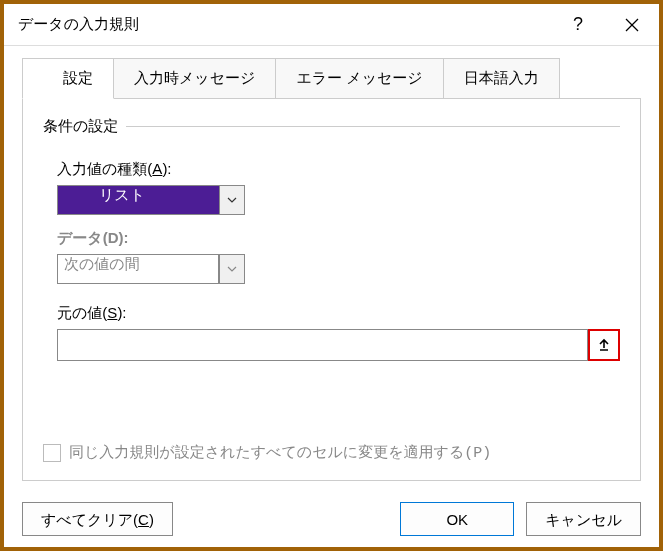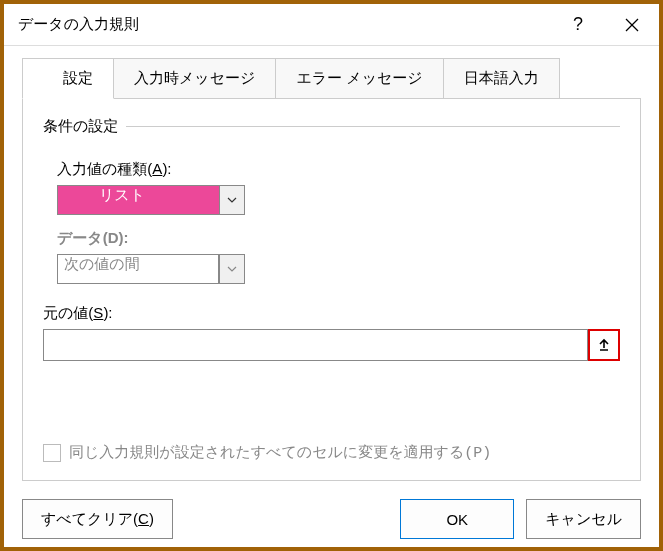--- a/index.html
+++ b/index.html
@@ -17,37 +17,37 @@
 .fieldset-line { display: flex; align-items: center; margin-bottom: 24px; }
 .fieldset-line .line { flex: 1; height: 1px; background: #ccc; margin-left: 8px; }
 .row { display: flex; gap: 26px; }
 .col-left { width: 190px; }
 .col-right { flex: 1; padding-top: 30px; }
 .label { font-size: 15px; margin-bottom: 6px; display: block; padding-left: 14px; }
 .label .ul { text-decoration: underline; }
 .label.disabled { color: #888; font-weight: bold; }
 .combo { display: flex; width: 188px; margin-left: 14px; margin-bottom: 14px; }
 .combo-input { flex: 1; height: 30px; border: 1px solid #888; padding: 0 6px; font-size: 15px; font-family: inherit; }
-.combo-input.selected { background: #ec4899; color: #fff; border-right: none; padding-left: 41px; }
+.combo-input.selected { background: #4c1d95; color: #fff; border-right: none; padding-left: 41px; }
 .combo-input.disabled { color: #888; background: #fff; }
 .combo-btn { width: 26px; height: 30px; border: 1px solid #888; background: #f0f0f0; display: flex; align-items: center; justify-content: center; cursor: pointer; }
 .combo-btn svg { width: 10px; height: 6px; }
 .check-row { display: flex; align-items: center; margin-bottom: 12px; font-size: 15px; }
 .check-row input[type=checkbox] { width: 18px; height: 18px; margin-right: 8px; }
 .check-row .ul { text-decoration: underline; }
-.source-wrap { margin-top: 6px; }
+.source-wrap { margin-top: 6px; margin-left: 14px; }
 .source-row { display: flex; margin-top: 6px; }
 .source-input { flex: 1; height: 32px; border: 1px solid #888; padding: 0 6px; font-size: 14px; font-family: inherit; }
 .range-btn { width: 32px; height: 32px; border: 2px solid #d00; margin-left: 0; display: flex; align-items: center; justify-content: center; cursor: pointer; background: #fff; }
 .range-btn svg { width: 14px; height: 14px; }
 .apply-row { position: absolute; bottom: 18px; left: 20px; display: flex; align-items: center; font-size: 15px; color: #888; font-family: Liberation Mono, monospace; }
 .apply-row .fake-check { width: 18px; height: 18px; border: 1px solid #bbb; margin-right: 8px; }
 .footer { height: 52px; display: flex; align-items: center; padding: 0 18px 4px 18px; gap: 12px; }
 .footer .spacer { flex: 1; }
-.btn { height: 40px; border: 1px solid #888; background: #fdfdfd; padding: 8px 18px; font-size: 15px; font-family: inherit; cursor: pointer; min-width: 108px; }
+.btn { height: 34px; border: 1px solid #888; background: #fdfdfd; padding: 8px 18px; font-size: 15px; font-family: inherit; cursor: pointer; min-width: 108px; }
 .btn-clear .ul { text-decoration: underline; }
 .btn-ok { min-width: 114px; border: 1px solid #0078d7; }
 </style>
 </head>
 <body>
 
 <div class="dialog">
 
   <div class="titlebar">
     <div class="titlebar-text">データの入力規則</div>

